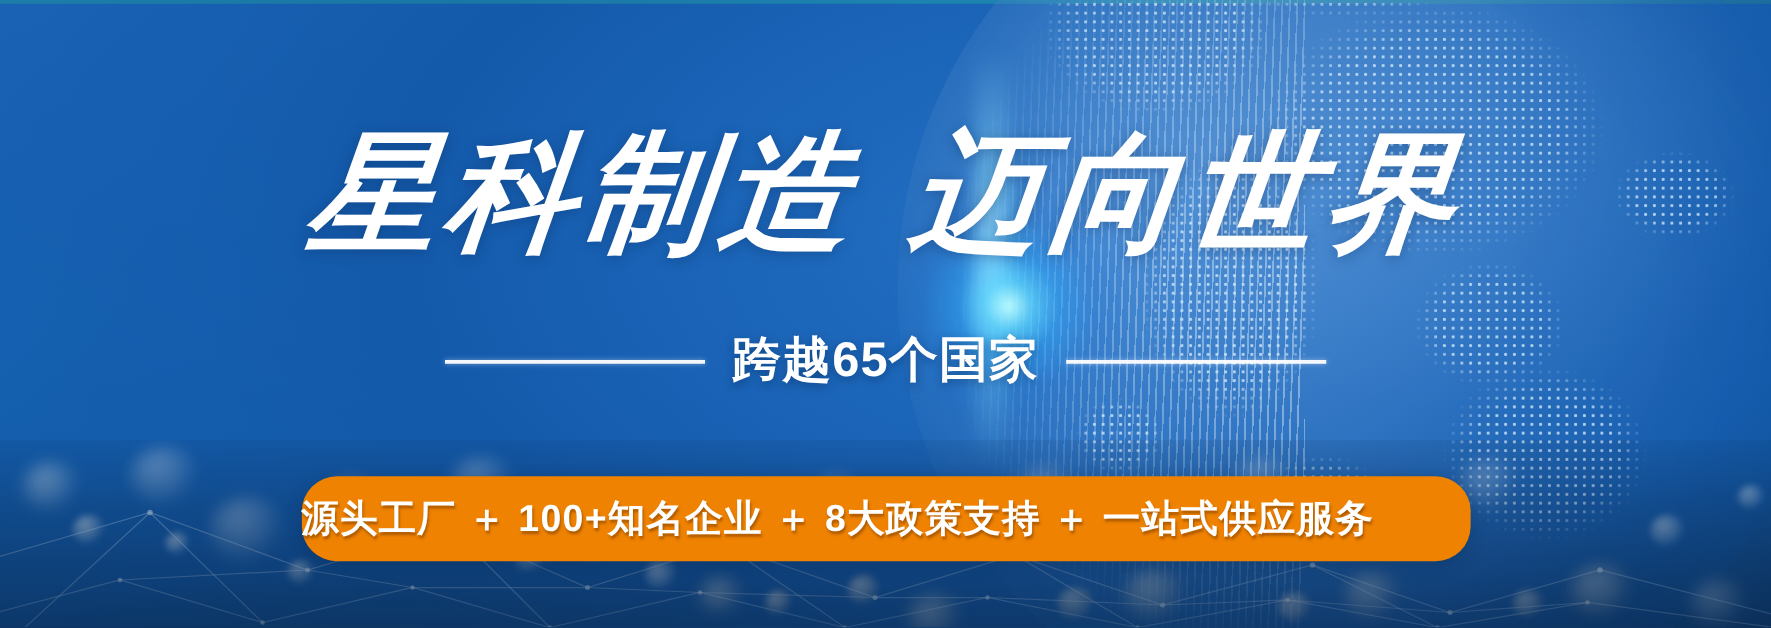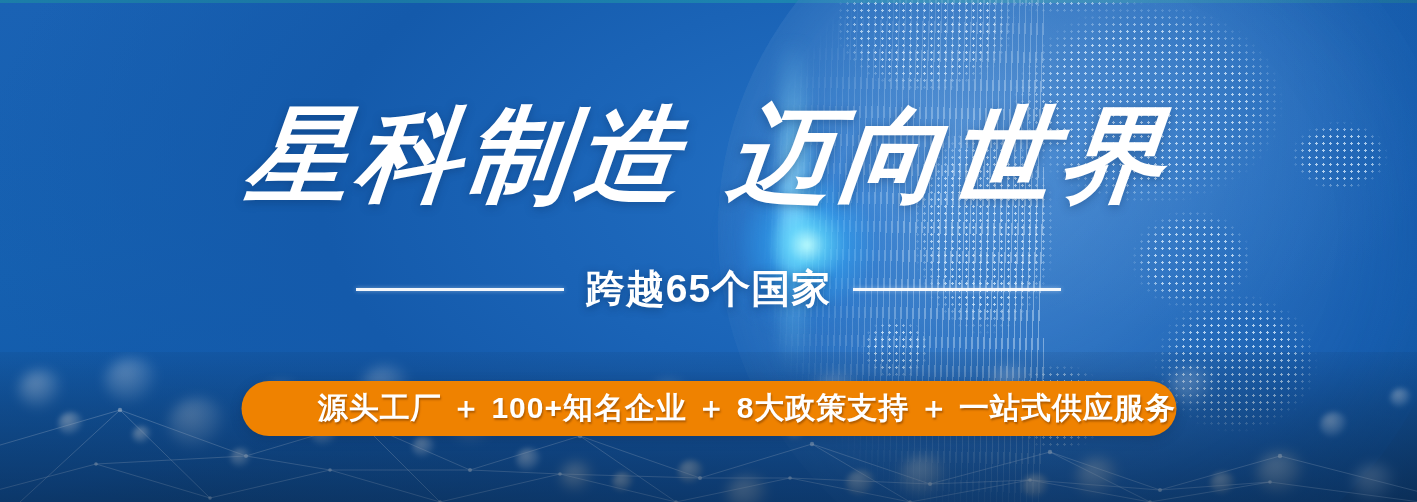--- a/index.html
+++ b/index.html
@@ -170,24 +170,24 @@
     letter-spacing:1px;
     line-height:1.1;
     white-space:nowrap;
     text-shadow:0 2px 8px rgba(6,38,80,.45);
   }
 
   
   .pill{
     position:absolute; left:50%; top:381px;
     transform:translateX(-50%);
-    width:935px; height:55px;
+    width:935px; height:68px;
     background:#ef8200;
     border-radius:28px;
-    display:flex; align-items:center; justify-content:flex-end;
+    display:flex; align-items:center; justify-content:flex-start;
     box-shadow:0 3px 12px rgba(10,40,80,.30);
   }
   .pill-text{
     color:#ffffff;
     font-size:30px;
     font-weight:700;
     letter-spacing:1px;
     white-space:nowrap;
     text-shadow:1px 2px 2px rgba(120,58,0,.55);
   }

